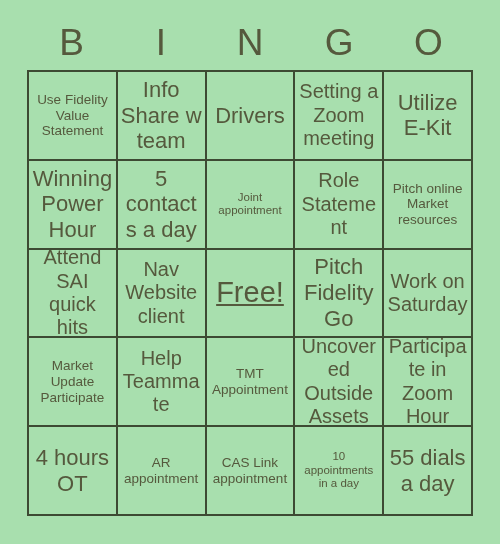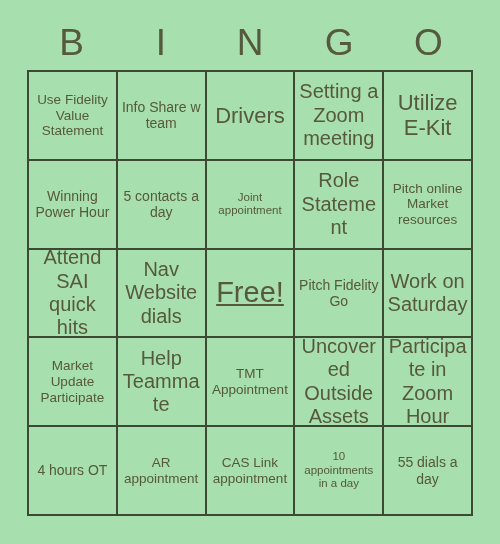--- a/index.html
+++ b/index.html
@@ -78,21 +78,21 @@
     width: 100%;
     line-height: 1.17;
     word-wrap: break-word;
     hyphens: none;
   }
 
   
   .size-xs .cell-text { font-size: 11.5px; }
   .size-sm .cell-text { font-size: 13.5px; }
   .size-md .cell-text { font-size: 20px; }
-  .size-lg .cell-text { font-size: 14px; }
+  .size-lg .cell-text { font-size: 22px; }
   .size-xl .cell-text { font-size: 22px; }
   .size-free .cell-text { font-size: 29px; text-decoration: underline; }
 </style>
 </head>
 <body>
 
 <div class="bingo-page">
 
   <div class="bingo-header">
     <div class="letter">B</div>
@@ -130,21 +130,21 @@
       <div class="cell size-md">
         <span class="cell-text">Role Statement</span>
       </div>
       <div class="cell size-sm">
         <span class="cell-text">Pitch online Market resources</span>
       </div>
       <div class="cell size-md">
         <span class="cell-text">Attend SAI quick hits</span>
       </div>
       <div class="cell size-md">
-        <span class="cell-text">Nav Website dials</span>
+        <span class="cell-text">Nav Website client</span>
       </div>
       <div class="cell size-free">
         <span class="cell-text">Free!</span>
       </div>
       <div class="cell size-lg">
         <span class="cell-text">Pitch Fidelity Go</span>
       </div>
       <div class="cell size-md">
         <span class="cell-text">Work on Saturday</span>
       </div>

